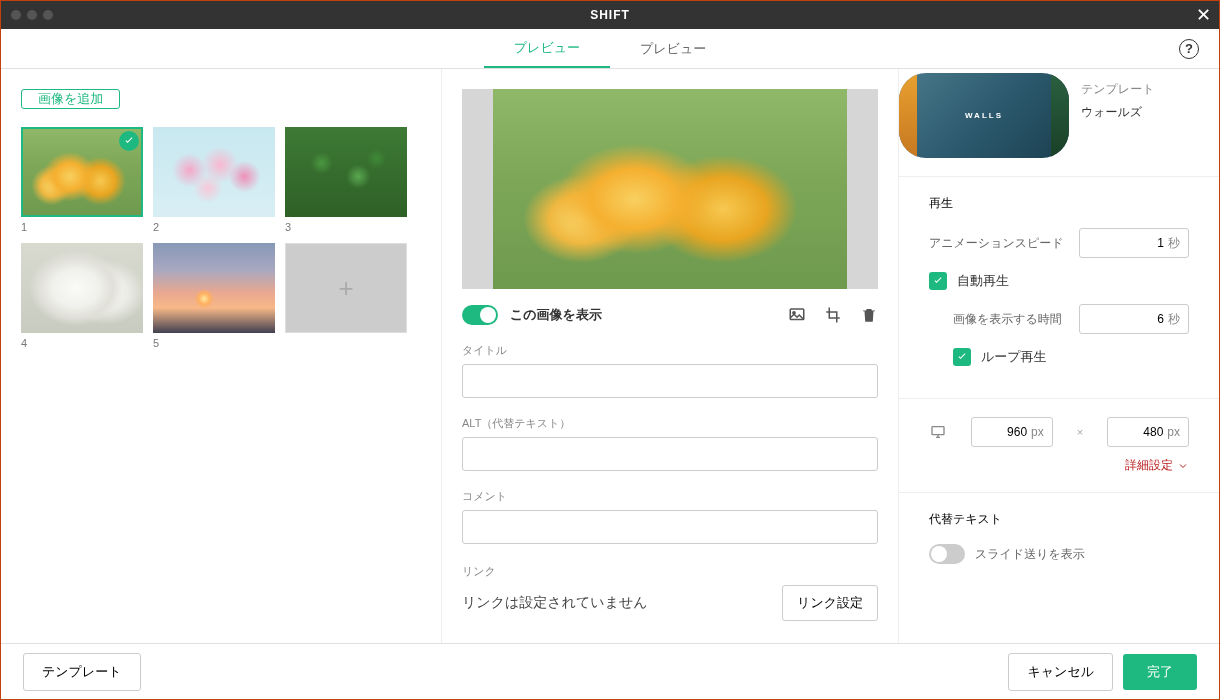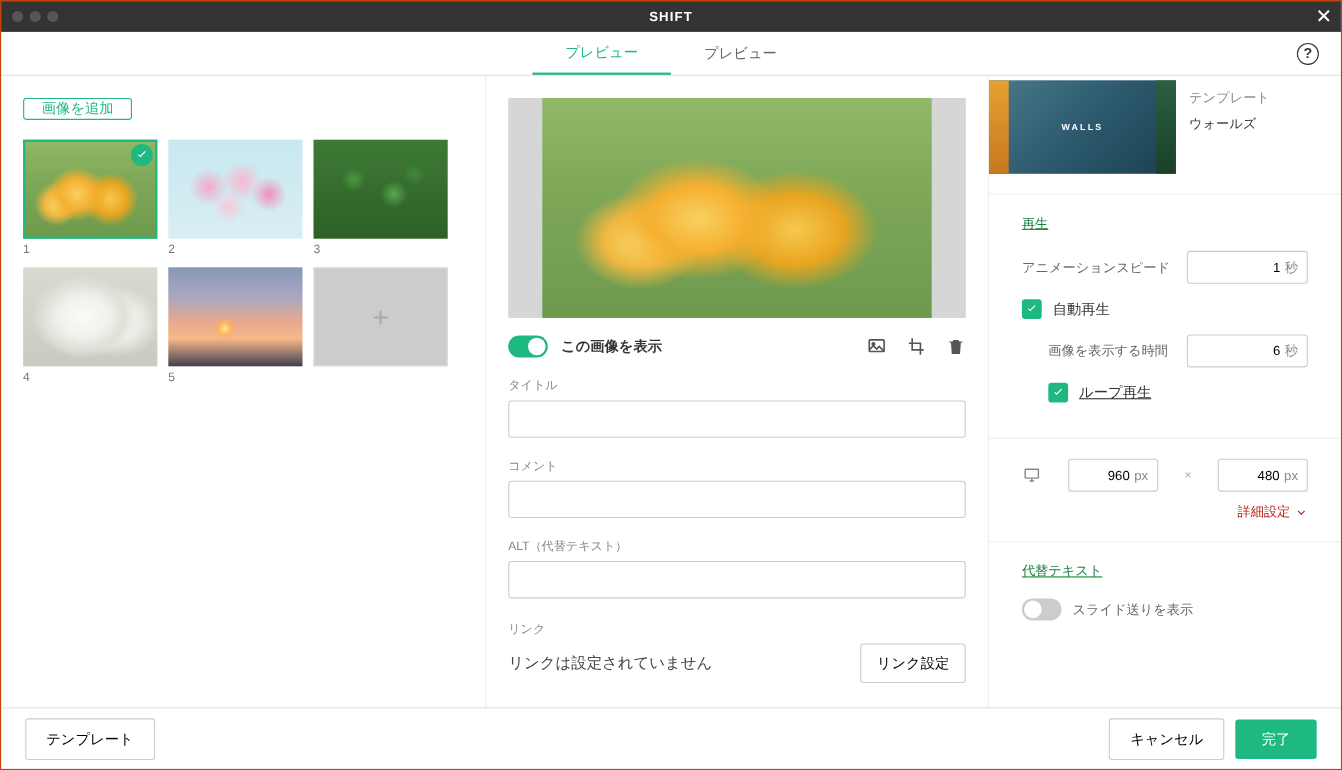--- a/index.html
+++ b/index.html
@@ -38,34 +38,34 @@
 .action-icon { width: 18px; height: 18px; cursor: pointer; color: #555; }
 .field { margin-top: 18px; }
 .field-label { font-size: 11px; color: #888; margin-bottom: 6px; }
 .field-input { width: 100%; height: 34px; border: 1px solid #ccc; border-radius: 3px; padding: 0 10px; font-size: 13px; }
 .link-row { margin-top: 20px; }
 .link-body { display: flex; align-items: center; justify-content: space-between; }
 .link-text { font-size: 14px; color: #444; }
 .link-btn { border: 1px solid #ccc; background: #fff; padding: 8px 14px; border-radius: 3px; cursor: pointer; font-size: 13px; }
 .right { width: 320px; overflow-y: auto; }
 .template-card { display: flex; gap: 12px; padding: 4px 18px 18px 0; border-bottom: 1px solid #eee; }
-.template-preview { width: 170px; height: 85px; background: linear-gradient(135deg, #4a7a8c 0%, #2d5a6e 50%, #1a4050 100%); position: relative; overflow: hidden; display:flex; align-items:center; justify-content:center; color:#fff; font-size:8px; letter-spacing:2px; font-weight:600; }
+.template-preview { width: 170px; height: 85px; background: linear-gradient(135deg, #4a7a8c 0%, #2d5a6e 50%, #1a4050 100%); position: relative; overflow: hidden; display:flex; align-items:center; justify-content:center; color:#fff; font-size:8px; letter-spacing:2px; font-weight:600;border-radius:27px; }
 .tp-left { position:absolute; left:0; top:0; bottom:0; width:18px; background:linear-gradient(#e8a030,#c77820); }
 .tp-right { position:absolute; right:0; top:0; bottom:0; width:18px; background:linear-gradient(#2a6040,#1a4028); }
 .template-info { flex: 1; font-size: 12px; padding-top: 8px; }
 .template-info-label { color: #888; margin-bottom: 6px; }
 .section { padding: 18px 30px; border-bottom: 1px solid #eee; }
-.section-title { font-size: 12px; color: #15803d; margin-bottom: 16px; font-weight: 500; text-decoration: underline; }
+.section-title { font-size: 12px; color: #000000; margin-bottom: 16px; font-weight: 500; }
 .setting-row { display: flex; align-items: center; justify-content: space-between; margin-bottom: 14px; }
 .setting-label { font-size: 12px; color: #666; }
 .num-field { display: flex; align-items: center; border: 1px solid #ccc; border-radius: 3px; height: 30px; width: 110px; padding: 0 8px; font-size: 12px; }
 .num-input { border: 0; outline: 0; text-align: right; width: 100%; font-size: 12px; }
 .num-unit { color: #888; margin-left: 4px; }
 .checkbox-row { display: flex; align-items: center; gap: 10px; margin-bottom: 14px; }
-.checkbox-row.indent { margin-left: 24px; text-decoration: underline; }
+.checkbox-row.indent { margin-left: 24px; }
 .cb { width: 18px; height: 18px; border-radius: 3px; background: #1eb980; display: flex; align-items: center; justify-content: center; cursor: pointer; }
 .cb svg { width: 12px; height: 12px; fill: #fff; }
 .cb-label { font-size: 13px; font-weight: 500; }
 .size-row { display: flex; align-items: center; gap: 24px; }
 .monitor-icon { width: 18px; height: 16px; color: #888; }
 .size-input { flex: 1; height: 30px; border: 1px solid #ccc; border-radius: 3px; padding: 0 8px; display: flex; align-items: center; font-size: 12px; }
 .size-input input { border: 0; outline: 0; width: 100%; text-align: right; font-size: 12px; }
 .x-sep { color: #aaa; font-size: 11px; }
 .detail-link { text-align: right; font-size: 12px; color: #b91c1c; cursor: pointer; margin-top: 10px; display: flex; justify-content: flex-end; align-items: center; gap: 4px; }
 .footer { height: 56px; border-top: 1px solid #e0e0e0; display: flex; align-items: center; padding: 0 22px; }
@@ -157,25 +157,25 @@
               <path d="M6 7h12l-1 14H7L6 7zm3-3h6l1 2H8l1-2zM4 6h16v1H4z"></path>
             </svg>
         </div>
       </div>
 
       <div class="field">
         <div class="field-label">タイトル</div>
         <input class="field-input" style="">
       </div>
       <div class="field">
+        <div class="field-label">ALT（代替テキスト）</div>
+        <input class="field-input" style="">
+      </div>
+      <div class="field">
         <div class="field-label">コメント</div>
-        <input class="field-input" style="">
-      </div>
-      <div class="field">
-        <div class="field-label">ALT（代替テキスト）</div>
         <input class="field-input" style="">
       </div>
       <div class="link-row">
         <div class="field-label">リンク</div>
         <div class="link-body">
           <div class="link-text">リンクは設定されていません</div>
           <button class="link-btn">リンク設定</button>
         </div>
       </div>
     </div>

